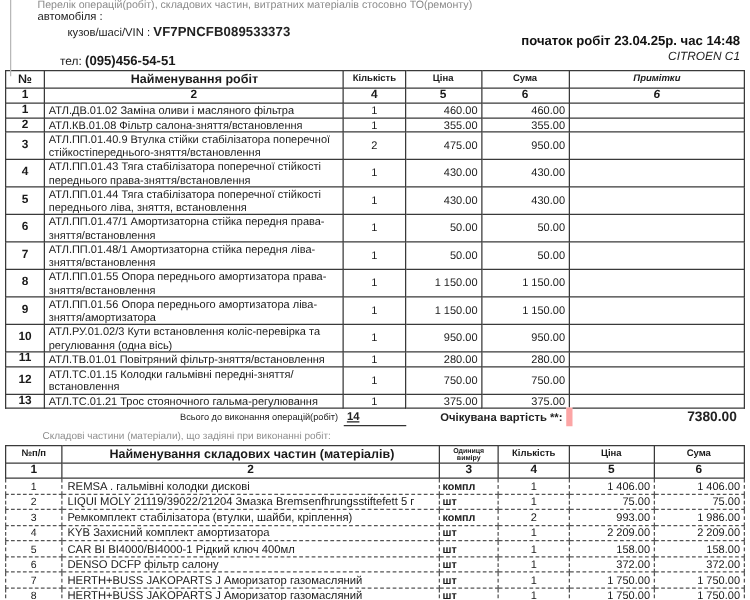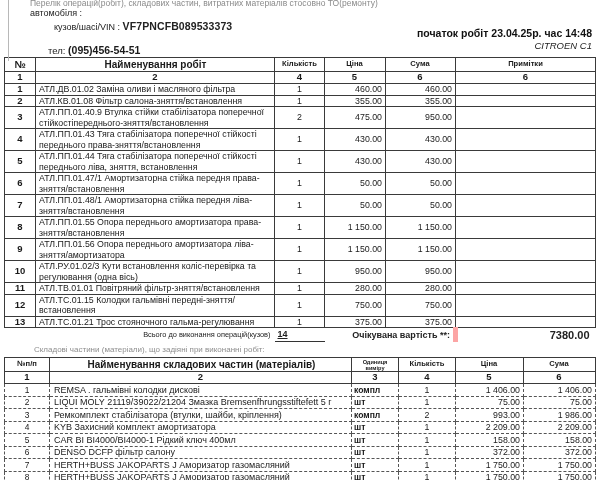--- a/index.html
+++ b/index.html
@@ -46,21 +46,21 @@
     text-align:center;font-weight:bold;font-size:10px;line-height:12px;height:13px;
   }
   .t-head td.small{font-size:7.6px;line-height:8.4px;font-weight:bold;}
   .t-head td.tiny{font-size:5.6px;line-height:6px;font-weight:bold;}
   .t-num td{text-align:center;font-weight:bold;font-size:9.5px;height:11px;}
   .c-no{width:26px;text-align:center;font-weight:bold;font-size:9.5px;}
   .c-name{text-align:left;padding-left:3px;}
   .c-qty{width:45px;text-align:center;}
   .c-price{width:55px;text-align:right;padding-right:3px;}
   .c-sum{width:64px;text-align:right;padding-right:3px;}
-  .c-note{width:135px;}
+  .c-note{width:135px;font-style:italic;}
   .r1{height:11px;}
   .r2{height:22px;}
 
   .wrap-2{white-space:normal;}
 
   
   .tot td{border:none;font-size:7.4px;height:13px;color:#222;}
   .tot .lbl{text-align:right;padding-right:4px;}
   .tot .cnt{text-align:left;font-weight:bold;font-size:9px;
             border-bottom:1px solid #333;padding:0 3px;text-decoration:underline;}
@@ -225,21 +225,21 @@
       <tr class="r1">
         <td class="c-no">13</td>
         <td class="c-name wrap-2">АТЛ.ТС.01.21 Трос стояночного гальма-регулювання</td>
         <td class="c-qty">1</td>
         <td class="c-price">375.00</td>
         <td class="c-sum">375.00</td>
         <td class="c-note"></td>
       </tr>
 
       <tr class="tot">
-        <td colspan="2" class="lbl">Всього до виконання операцій(кузов)</td>
+        <td colspan="2" class="lbl">Всього до виконання операцій(робіт)</td>
         <td class="cnt">14</td>
         <td colspan="2" class="exp">Очікувана вартість **:</td>
         <td class="val">7380.00</td>
       </tr>
     </tbody>
   </table>
 
   <div class="mat-cap">Складові частини (матеріали), що задіяні при виконанні робіт:</div>
 
   <table class="mat">

